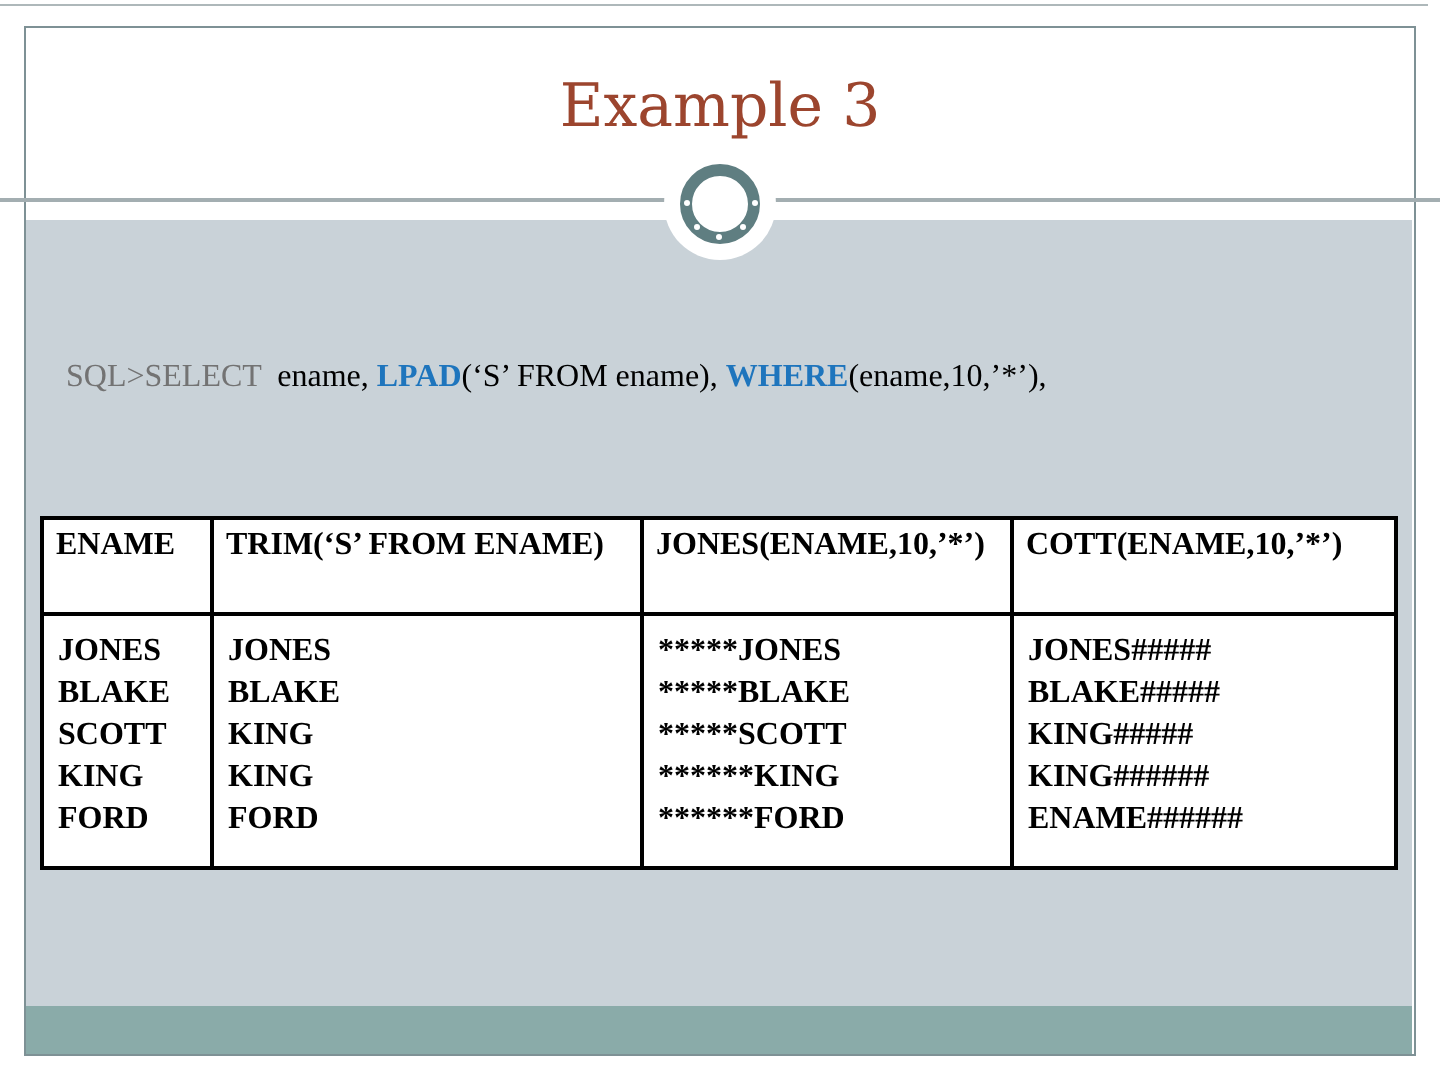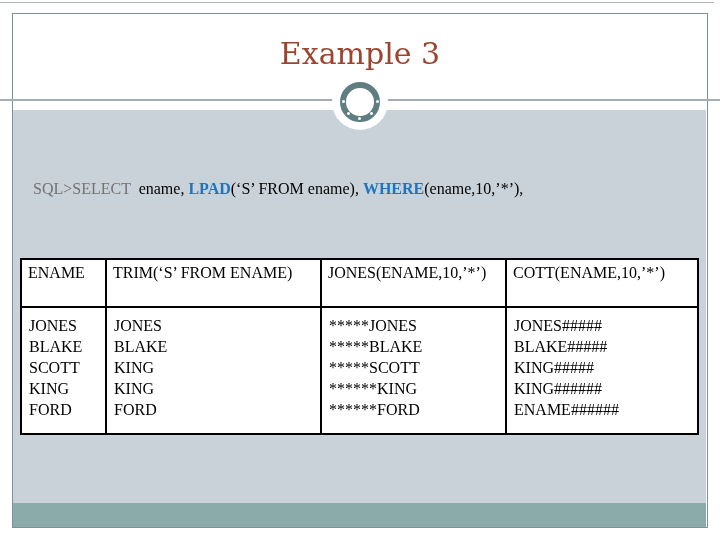--- a/index.html
+++ b/index.html
@@ -21,21 +21,21 @@
 
   .sql{position:absolute;left:33px;top:124px;font-size:16px;line-height:26px;color:#000000;white-space:pre-wrap;}
   .sql .ln2{margin-left:12px;}
   .sql .ln3{margin-left:44px;}
   .sql .ln4{margin-left:55px;}
   .kw{font-weight:normal;color:#737373;}
   .fn{font-weight:bold;color:#1e75bd;}
 
   .result-table{position:absolute;left:20px;top:258px;width:677px;border-collapse:collapse;table-layout:fixed;
                 background:#ffffff;font-size:16px;color:#000000;}
-  .result-table td,.result-table th{border:2px solid #000000;vertical-align:top;text-align:left;font-weight:normal;}
+  .result-table td,.result-table th{border:2px solid #000000;vertical-align:top;text-align:left;font-weight:bold;}
   .result-table th{height:42px;padding:4px 4px 0 6px;white-space:nowrap;}
   .result-table td{height:114px;padding:7px 4px 4px 7px;margin-top:48px;}
   .cell-line{line-height:21px;white-space:pre;}
 </style>
 </head>
 <body>
 
 <div class="page">
 
   <div class="top-hairline"></div>

